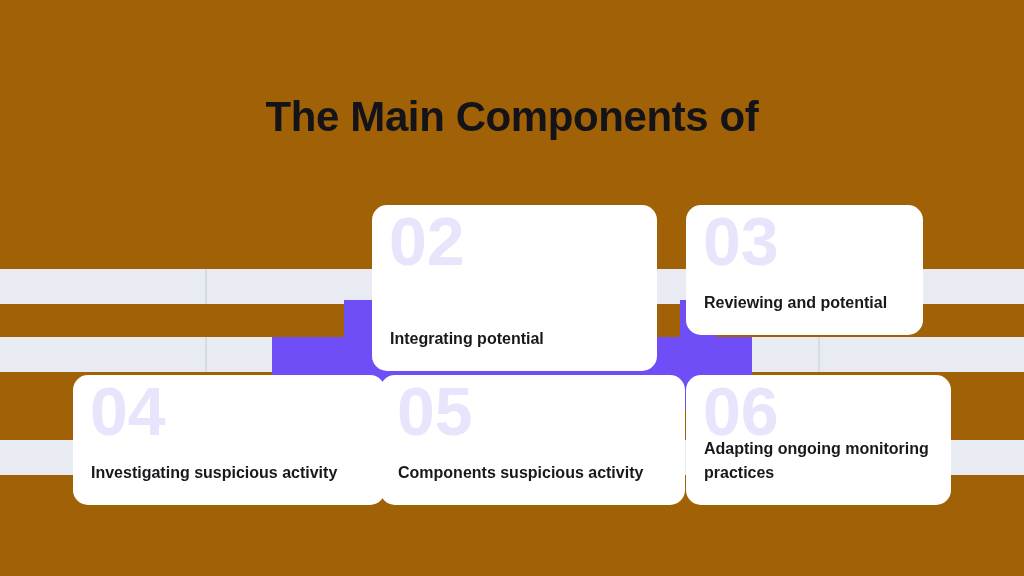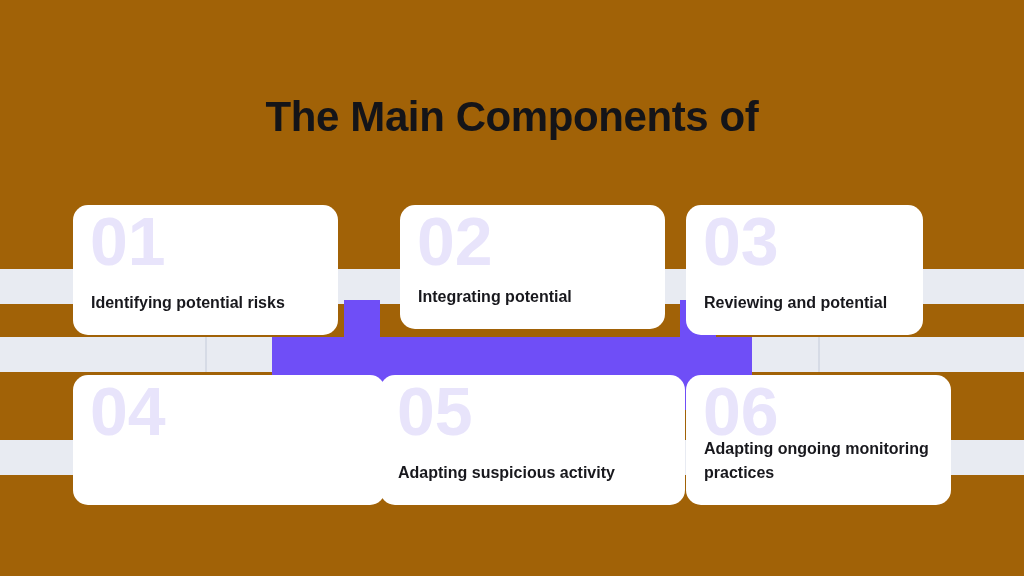--- a/index.html
+++ b/index.html
@@ -112,21 +112,21 @@
     right: 16px;
     bottom: 20px;
     font-size: 16px;
     font-weight: bold;
     line-height: 1.5;
     color: #18181d;
   }
 
   
   .c1 { left: 73px;  top: 205px; width: 265px; height: 130px; }
-  .c2 { left: 400px; top: 205px; width: 265px; height: 124px; }
+  .c2 { left: 372px; top: 205px; width: 265px; height: 166px; padding-left: 20px; }
   .c3 { left: 686px; top: 205px; width: 237px; height: 130px; }
   
   .c4 { left: 73px;  top: 375px; width: 312px; height: 130px; }
   .c5 { left: 380px; top: 375px; width: 305px; height: 130px; }
   .c6 { left: 686px; top: 375px; width: 265px; height: 130px; }
 </style>
 </head>
 <body>
 
 <div class="slide">
@@ -150,42 +150,39 @@
   <div class="connector">
     <div class="connector-stem stem-left"></div>
     <div class="connector-stem stem-right"></div>
     <div class="connector-bar"></div>
   </div>
 
   <h1 class="title">
     <span class="title-line">The Main Components of</span>
   </h1>
 
-  <div class="card c1">
-    <span class="card-num">01</span>
-    <span class="card-label">Identifying potential risks</span>
-  </div>
 
   <div class="card c2">
     <span class="card-num">02</span>
     <span class="card-label">Integrating potential</span>
   </div>
 
   <div class="card c3">
     <span class="card-num">03</span>
     <span class="card-label">Reviewing and potential</span>
   </div>
 
   <div class="card c4">
     <span class="card-num">04</span>
+    <span class="card-label">Investigating suspicious activity</span>
   </div>
 
   <div class="card c5">
     <span class="card-num">05</span>
-    <span class="card-label">Adapting suspicious activity</span>
+    <span class="card-label">Components suspicious activity</span>
   </div>
 
   <div class="card c6">
     <span class="card-num">06</span>
     <span class="card-label">Adapting ongoing monitoring practices</span>
   </div>
 
 </div>
 
 </body></html>

